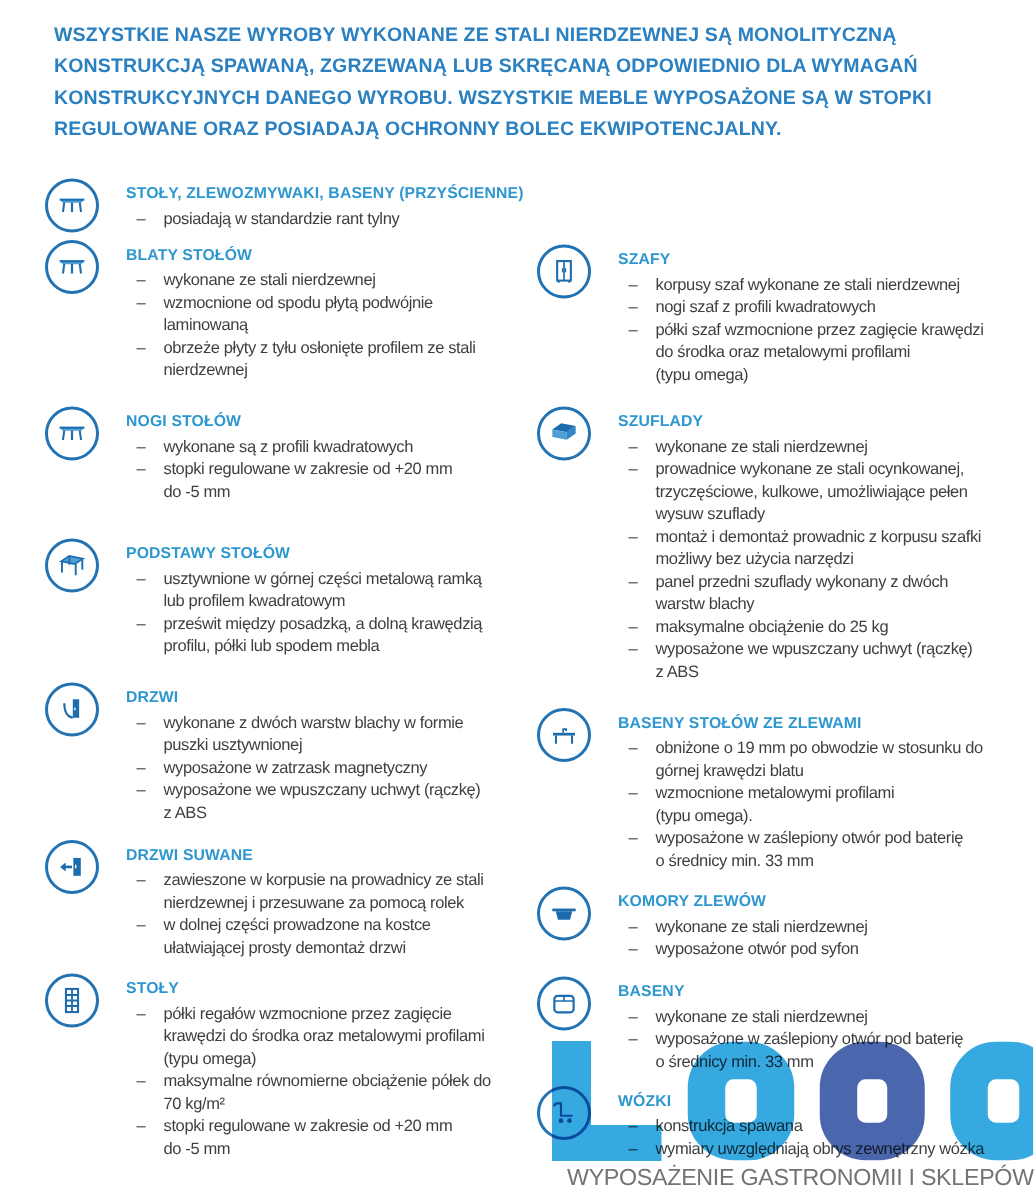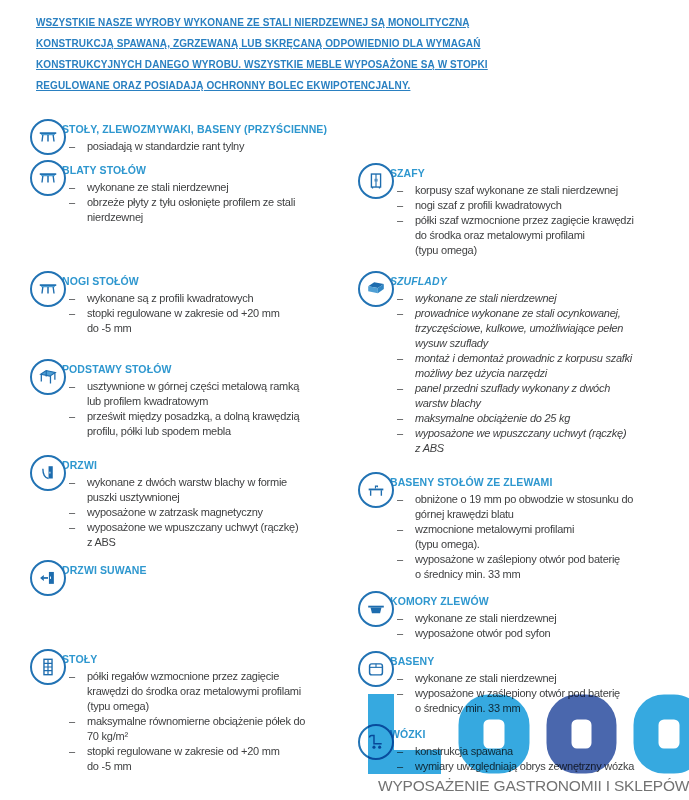--- a/index.html
+++ b/index.html
@@ -5,35 +5,35 @@
   html,body{margin:0;padding:0;}
   body{
     width:689px;height:800px;overflow:hidden;position:relative;
     background:#ffffff;
     font-family:"Liberation Sans","DejaVu Sans",sans-serif;
     -webkit-font-smoothing:antialiased;
   }
   .page{position:absolute;inset:0;}
   .intro{
     position:absolute;left:36px;top:12px;width:630px;
-    font-size:10px;font-weight:bold;line-height:21px;
-    color:#2a80c1;letter-spacing:.1px;white-space:pre-line;text-decoration:underline;
+    font-size:13px;font-weight:bold;line-height:21px;
+    color:#2a80c1;letter-spacing:.1px;white-space:pre-line;
   }
   .col{position:absolute;top:0;left:0;width:689px;height:800px;}
   .section{position:absolute;}
   .section.left{left:30px;width:330px;}
   .section.right{left:358px;width:331px;}
   .badge{
     position:absolute;left:0;top:-3px;width:36px;height:36px;
     border:2px solid #2273b4;border-radius:50%;
     display:flex;align-items:center;justify-content:center;box-sizing:border-box;
     background:#fff;
   }
   .badge svg{width:22px;height:22px;display:block;}
-  .sec-content{margin-left:32px;}
+  .sec-content{margin-left:54px;}
   .sec-title{
     margin:0 0 3px 0;font-size:10.5px;font-weight:bold;color:#2e97cf;
     letter-spacing:.1px;white-space:nowrap;line-height:14px;
   }
   ul.bullets{list-style:none;margin:0;padding:0;width:285px;}
   ul.bullets li{
     position:relative;padding-left:25px;margin:0;
     font-size:11px;line-height:15px;color:#3e3f40;
     letter-spacing:-.25px;white-space:pre-line;
   }
@@ -79,20 +79,22 @@
           <svg viewBox="0 0 24 24">
             <path d="M3,7 L21,7 L19,10 L5,10 Z" fill="#4f9fd4"></path>
             <path d="M3,7 h18 v1.6 h-18 z" fill="#1d6cae"></path>
             <path d="M5.6,9.8 l-0.9,7 h1.5 l0.9,-7 z M11.2,9.8 v7 h1.6 v-7 z M18.4,9.8 l0.9,7 h-1.5 l-0.9,-7 z" fill="#1d6cae"></path>
           </svg>
         </span>
     <div class="sec-content">
       <h3 class="sec-title">BLATY STOŁÓW</h3>
       <ul class="bullets">
             <li>wykonane ze stali nierdzewnej</li>
+            <li>wzmocnione od spodu płytą podwójnie
+laminowaną</li>
             <li>obrzeże płyty z tyłu osłonięte profilem ze stali
 nierdzewnej</li>
           </ul>
     </div>
   </div>
       <div class="section left" style="top: 274px;">
     <span class="badge">
           <svg viewBox="0 0 24 24">
             <path d="M3,7 L21,7 L19,10 L5,10 Z" fill="#4f9fd4"></path>
             <path d="M3,7 h18 v1.6 h-18 z" fill="#1d6cae"></path>
@@ -148,20 +150,26 @@
     <span class="badge">
           <svg viewBox="0 0 24 24">
             <rect x="13" y="5.4" width="5.4" height="13" fill="#1d6cae"></rect>
             <rect x="14.2" y="10.4" width="1" height="2.6" fill="#fff"></rect>
             <rect x="7" y="11" width="5" height="1.9" fill="#1d6cae"></rect>
             <path d="M7.4,8.8 L3.4,12 L7.4,15.2 Z" fill="#1d6cae"></path>
           </svg>
         </span>
     <div class="sec-content">
       <h3 class="sec-title">DRZWI SUWANE</h3>
+      <ul class="bullets">
+            <li>zawieszone w korpusie na prowadnicy ze stali
+nierdzewnej i przesuwane za pomocą rolek</li>
+            <li>w dolnej części prowadzone na kostce
+ułatwiającej prosty demontaż drzwi</li>
+          </ul>
     </div>
   </div>
       <div class="section left" style="top: 652px;">
     <span class="badge">
           <svg viewBox="0 0 24 24">
             <rect x="7.6" y="3.6" width="8.8" height="16.8" fill="none" stroke="#1d6cae" stroke-width="1.5"></rect>
             <path d="M7.6,8 h8.8 M7.6,12 h8.8 M7.6,16 h8.8 M12,3.6 v16.8" stroke="#1d6cae" stroke-width="1.3"></path>
           </svg>
         </span>
     <div class="sec-content">
@@ -193,21 +201,21 @@
       <h3 class="sec-title">SZAFY</h3>
       <ul class="bullets">
             <li>korpusy szaf wykonane ze stali nierdzewnej</li>
             <li>nogi szaf  z profili kwadratowych</li>
             <li>półki szaf wzmocnione przez zagięcie krawędzi
 do środka oraz metalowymi profilami
 (typu omega)</li>
           </ul>
     </div>
   </div>
-      <div class="section right" style="top: 274px; font-style: italic;">
+      <div class="section right" style="top: 274px;">
     <span class="badge">
           <svg viewBox="0 0 24 24">
             <path d="M3.5,9 L10,4.5 L20.5,6.5 L14,11 Z" fill="#1d6cae"></path>
             <path d="M3.5,9 L14,11 L14,16.5 L3.5,14.5 Z" fill="#4f9fd4"></path>
             <path d="M14,11 L20.5,6.5 L20.5,12 L14,16.5 Z" fill="#2f86c4"></path>
           </svg>
         </span>
     <div class="sec-content">
       <h3 class="sec-title">SZUFLADY</h3>
       <ul class="bullets">

